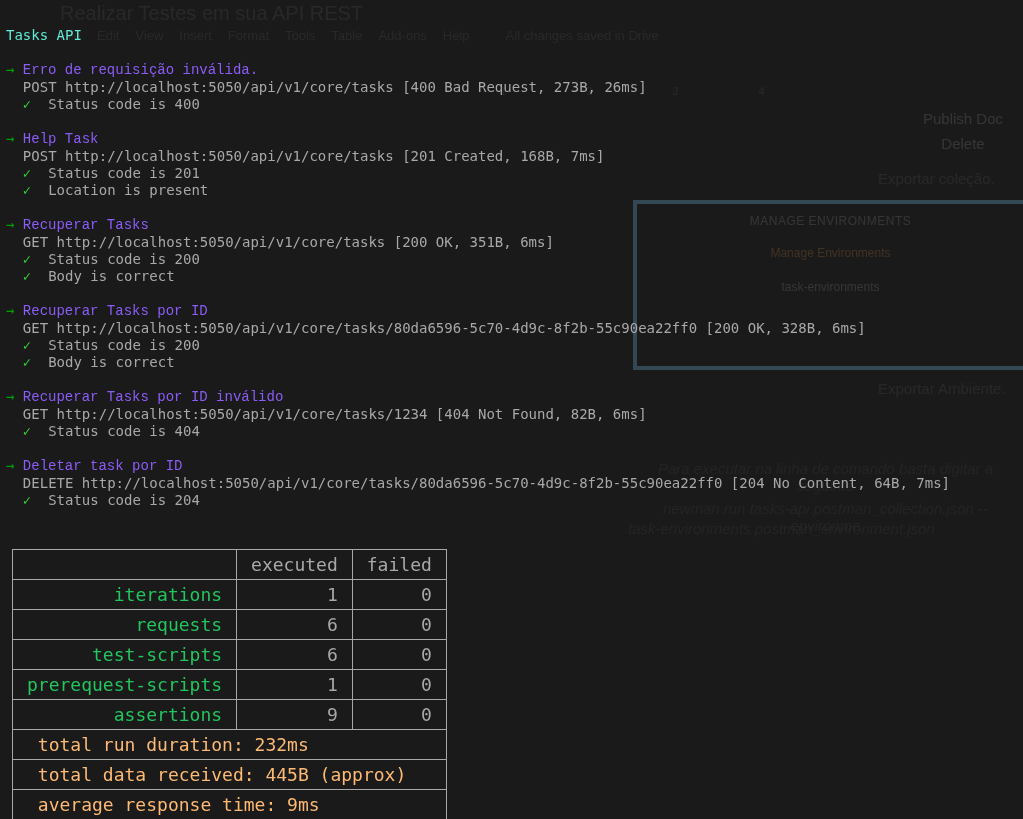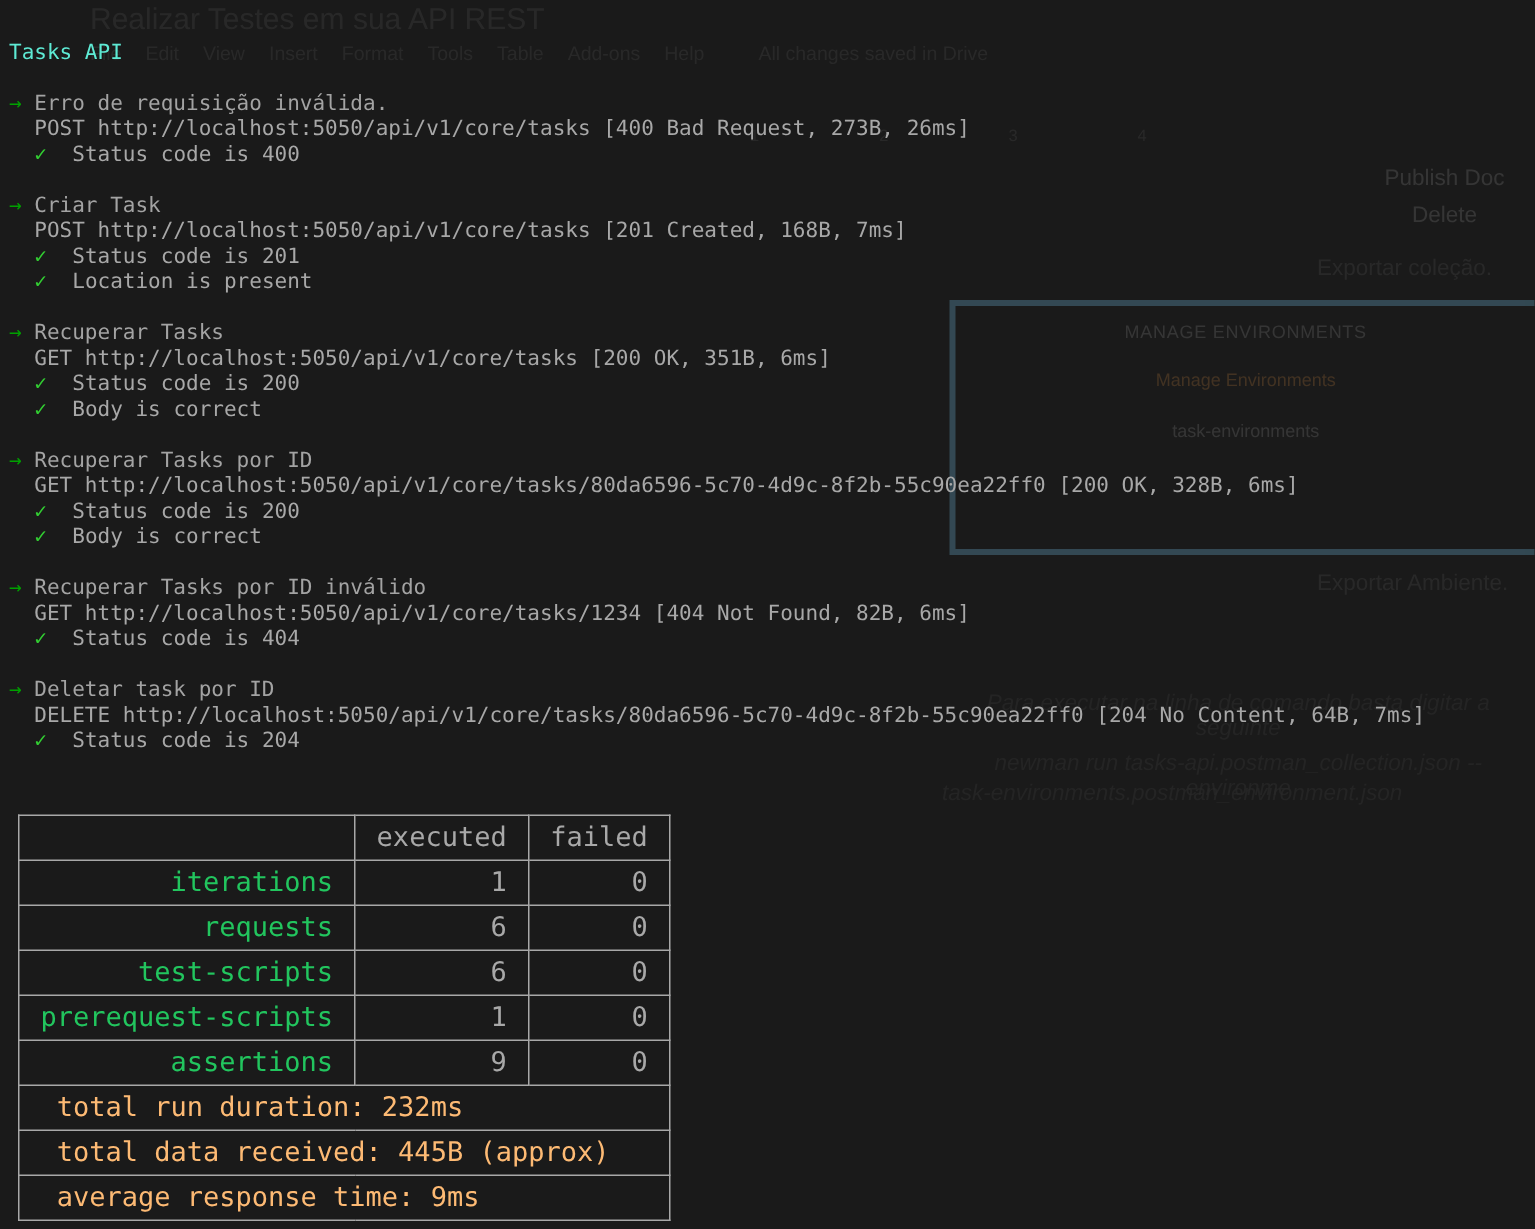--- a/index.html
+++ b/index.html
@@ -82,21 +82,21 @@
 .term {
   position: relative;
   z-index: 10;
   padding: 10px 6px;
   font-size: 14px;
   line-height: 17px;
   white-space: pre;
 }
 .title { color: #5eead4; }
 .arrow { color: #00a000; }
-.section { color: #a3a3a3; }
+.section { color: #8b5cf6; font-family: Liberation Mono, monospace; }
 .grey { color: #a8a8a8; }
 .check { color: #32cd32; }
 .blk { margin-bottom: 17px; }
 
 
 table.summary {
   border-collapse: collapse;
   margin-top: 6px;
   margin-left: 6px;
   font-size: 18px;
@@ -150,21 +150,21 @@
   <div class="doc-side-caption cap3">Para executar na linha de comando basta digitar a seguinte</div>
   <div class="doc-side-caption cap4">newman run tasks-api.postman_collection.json --environme</div>
   <div class="doc-side-caption cap5">task-environments.postman_environment.json</div>
 </div>
 
 <div class="term">
 <div class="title">Tasks API</div>
 <div id="tests"><div class="blk"><span class="arrow">→ </span><span class="section">Erro de requisição inválida.</span>
   <span class="grey">POST http://localhost:5050/api/v1/core/tasks [400 Bad Request, 273B, 26ms]</span>
   <span class="check">✓</span>  <span class="grey">Status code is 400</span>
-</div><div class="blk"><span class="arrow">→ </span><span class="section">Criar Task</span>
+</div><div class="blk"><span class="arrow">→ </span><span class="section">Help Task</span>
   <span class="grey">POST http://localhost:5050/api/v1/core/tasks [201 Created, 168B, 7ms]</span>
   <span class="check">✓</span>  <span class="grey">Status code is 201</span>
   <span class="check">✓</span>  <span class="grey">Location is present</span>
 </div><div class="blk"><span class="arrow">→ </span><span class="section">Recuperar Tasks</span>
   <span class="grey">GET http://localhost:5050/api/v1/core/tasks [200 OK, 351B, 6ms]</span>
   <span class="check">✓</span>  <span class="grey">Status code is 200</span>
   <span class="check">✓</span>  <span class="grey">Body is correct</span>
 </div><div class="blk"><span class="arrow">→ </span><span class="section">Recuperar Tasks por ID</span>
   <span class="grey">GET http://localhost:5050/api/v1/core/tasks/80da6596-5c70-4d9c-8f2b-55c90ea22ff0 [200 OK, 328B, 6ms]</span>
   <span class="check">✓</span>  <span class="grey">Status code is 200</span>

